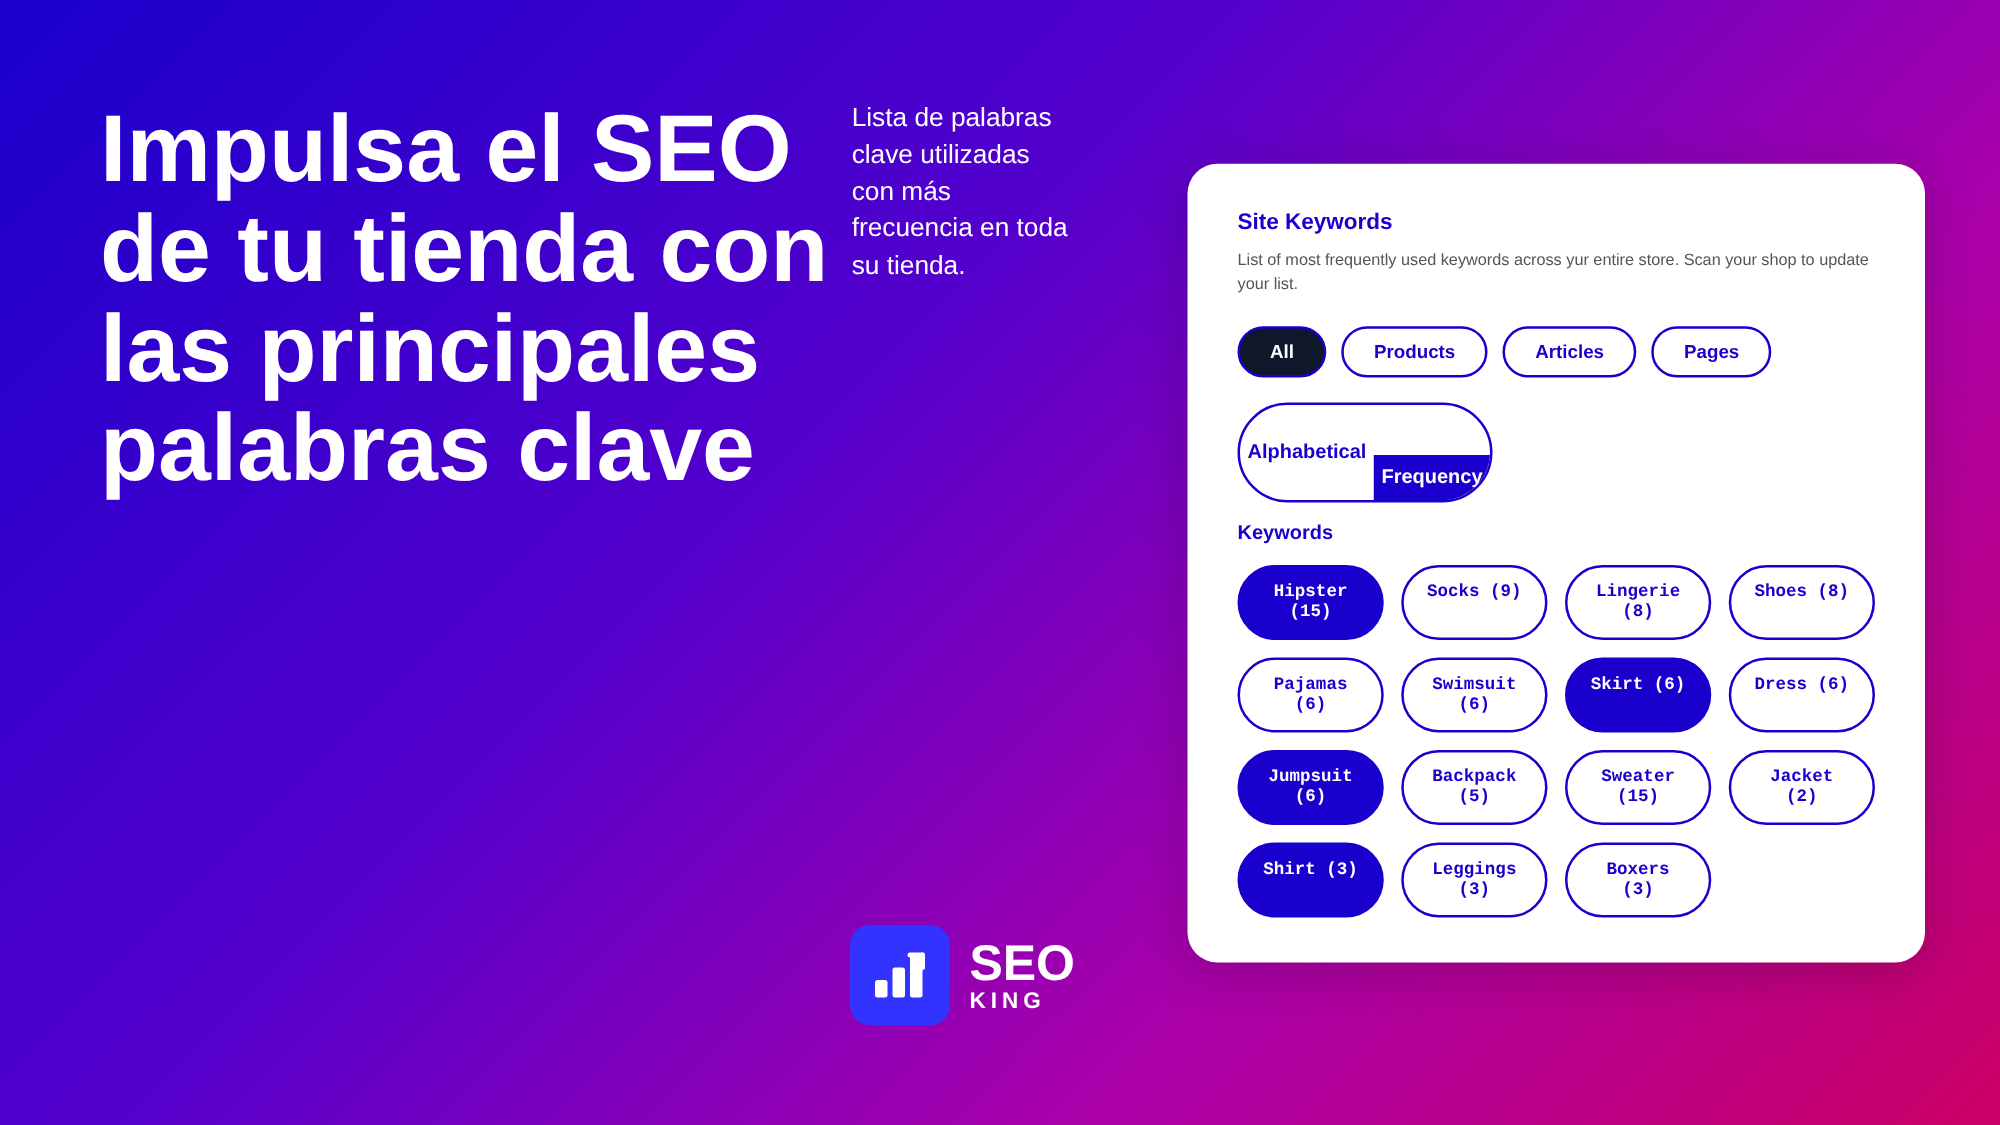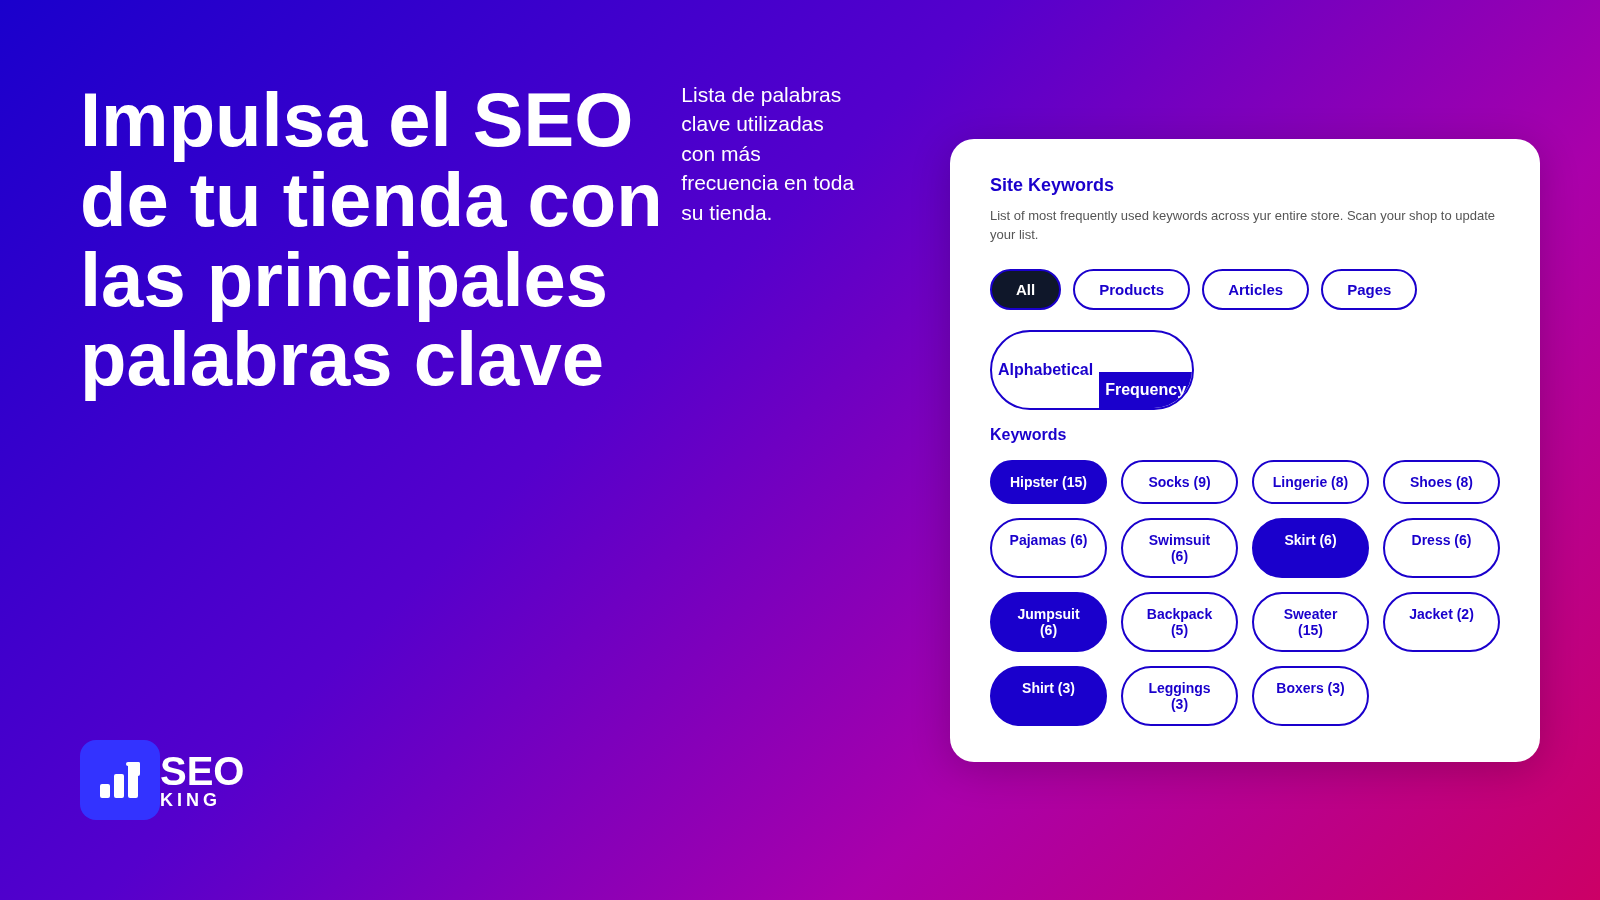--- a/index.html
+++ b/index.html
@@ -40,21 +40,23 @@
       font-size: 21px;
       font-weight: 400;
       color: #ffffff;
       line-height: 1.4;
       max-width: 560px;
     }
 
     .logo-area {
       display: flex;
       align-items: center;
+      gap: 16px;
       padding-bottom: 20px;
+      justify-content: flex-end;
     }
 
     .logo-icon {
       width: 80px;
       height: 80px;
       background: #3333ff;
       border-radius: 16px;
       display: flex;
       align-items: center;
       justify-content: center;
@@ -176,20 +178,21 @@
     .keyword-chip {
       padding: 12px 16px;
       border-radius: 50px;
       font-size: 14px;
       font-weight: 600;
       border: 2px solid #1a00cc;
       color: #1a00cc;
       background: transparent;
       text-align: center;
       cursor: pointer;
+      font-family: Liberation Mono, monospace;
     }
 
     .keyword-chip.active {
       background: #1a00cc;
       color: #ffffff;
     }
   </style>
 </head>
 <body>
 

